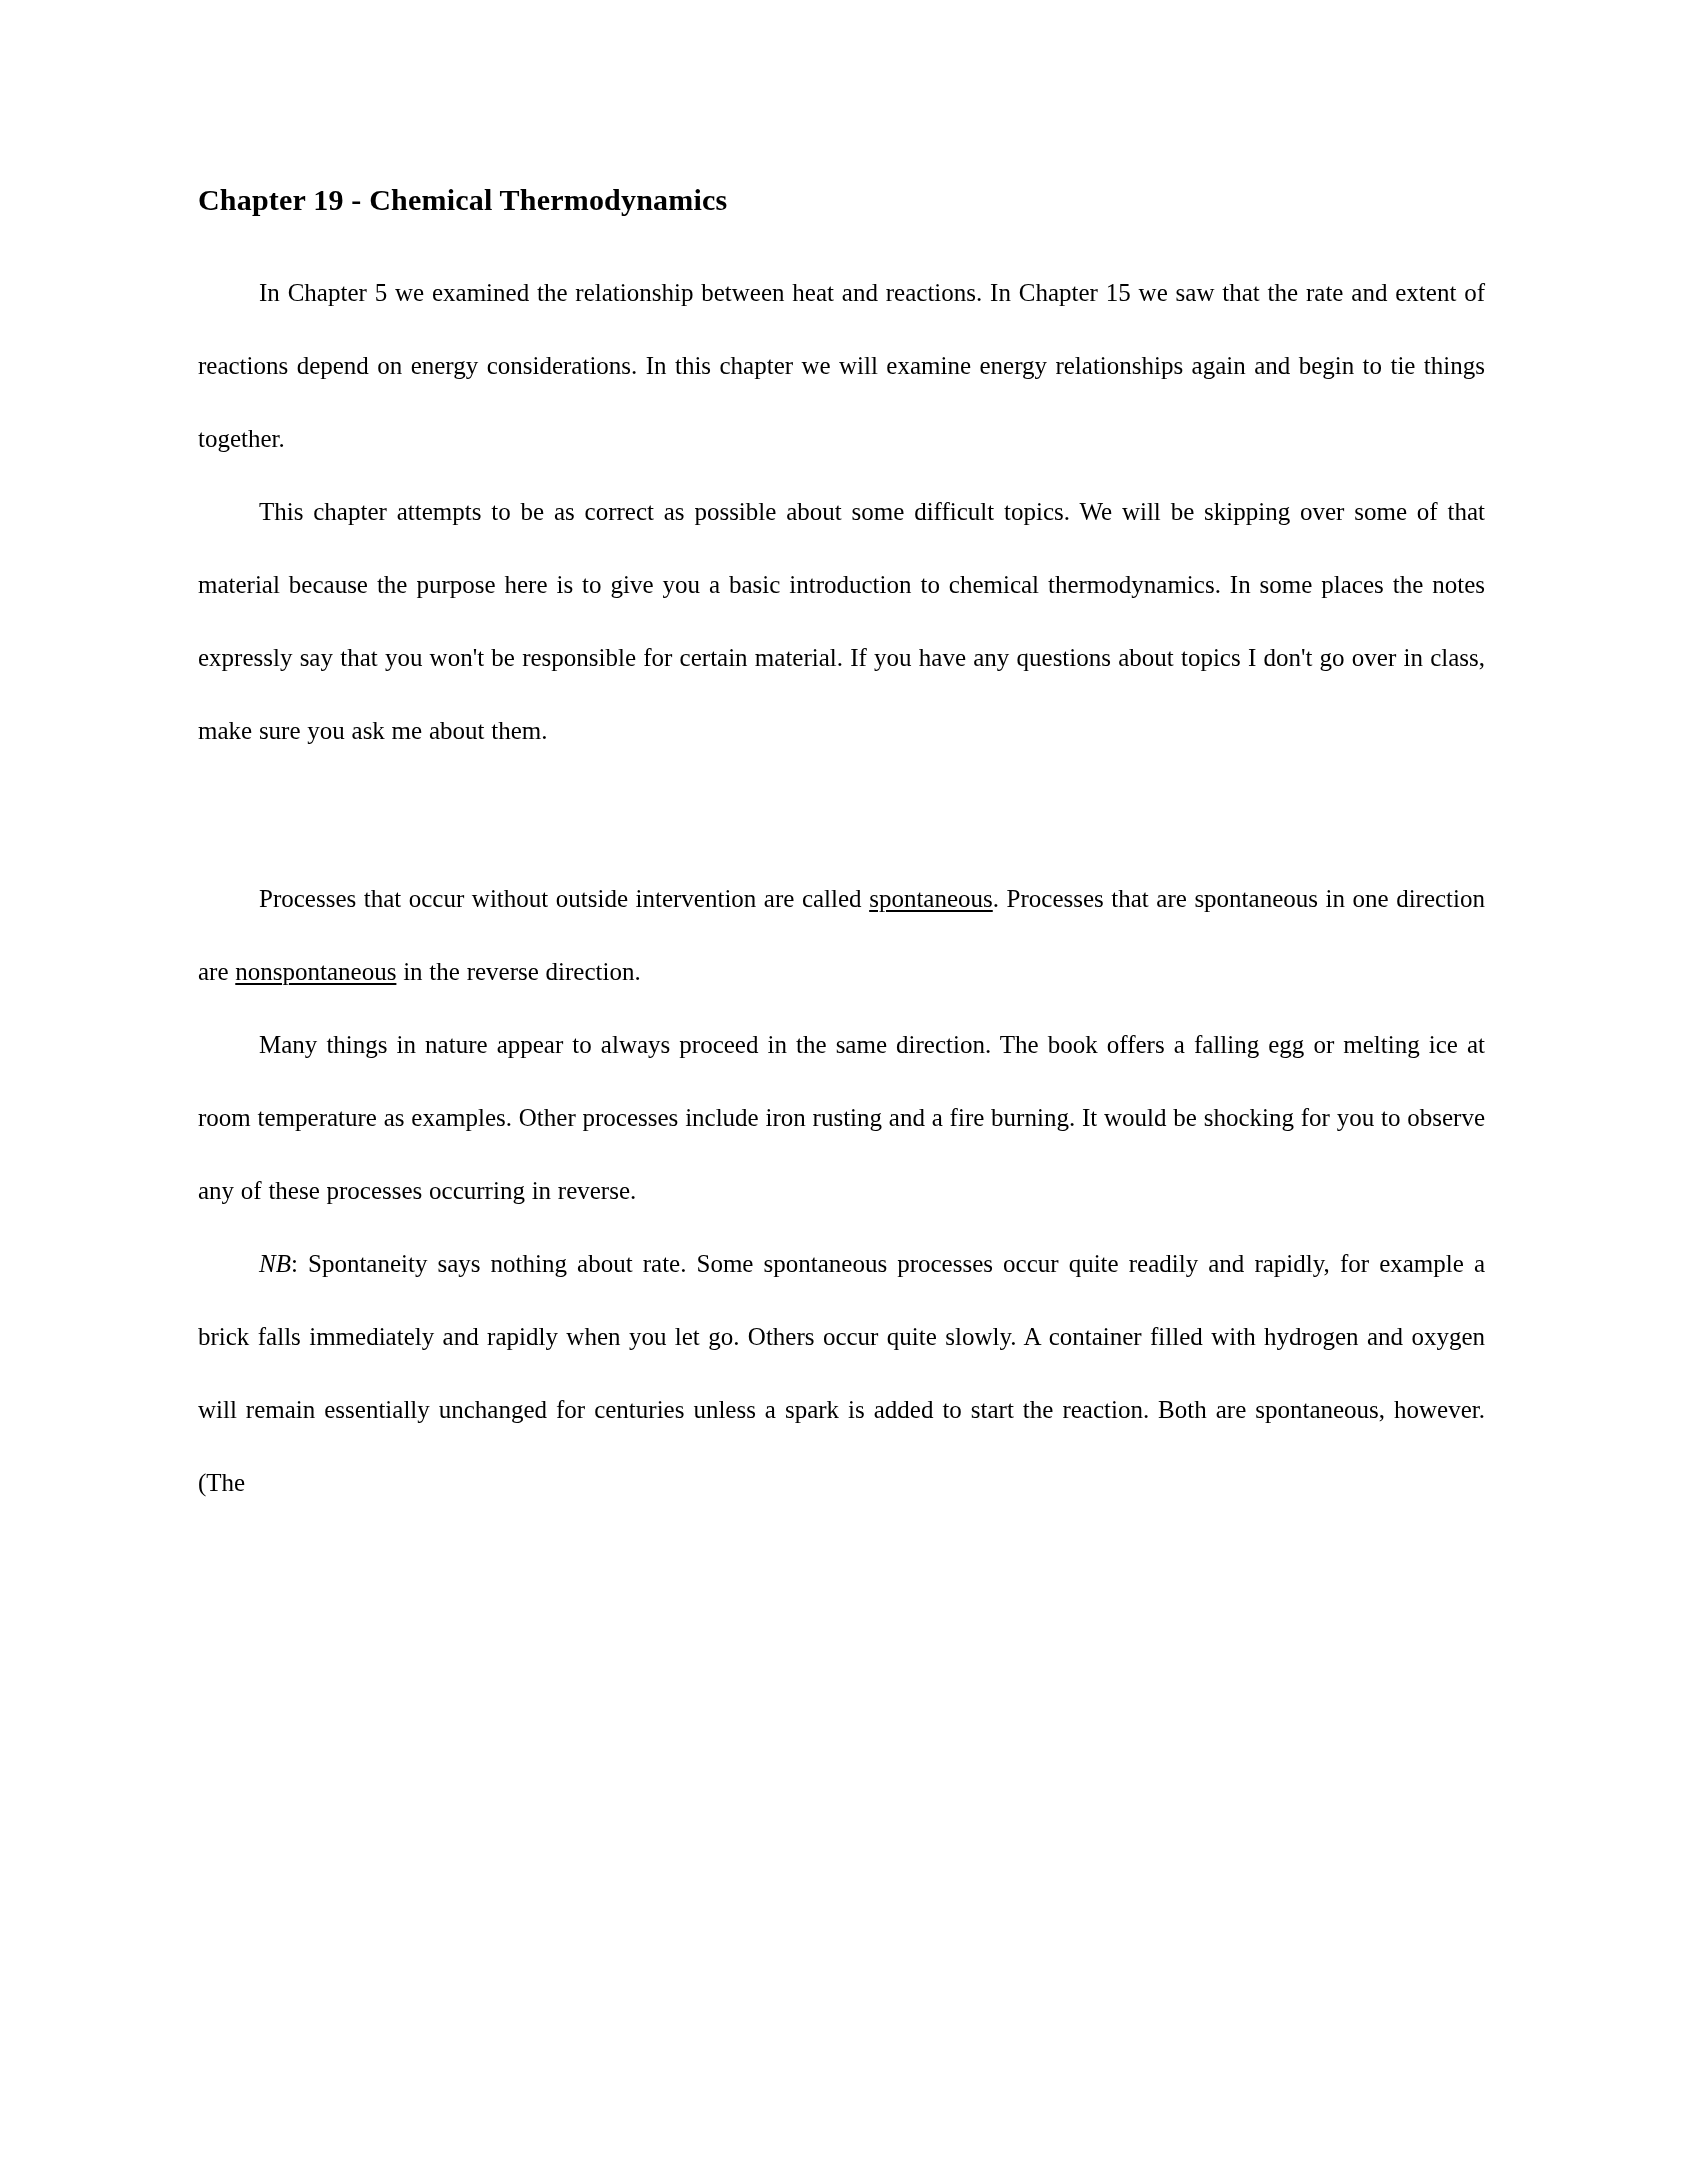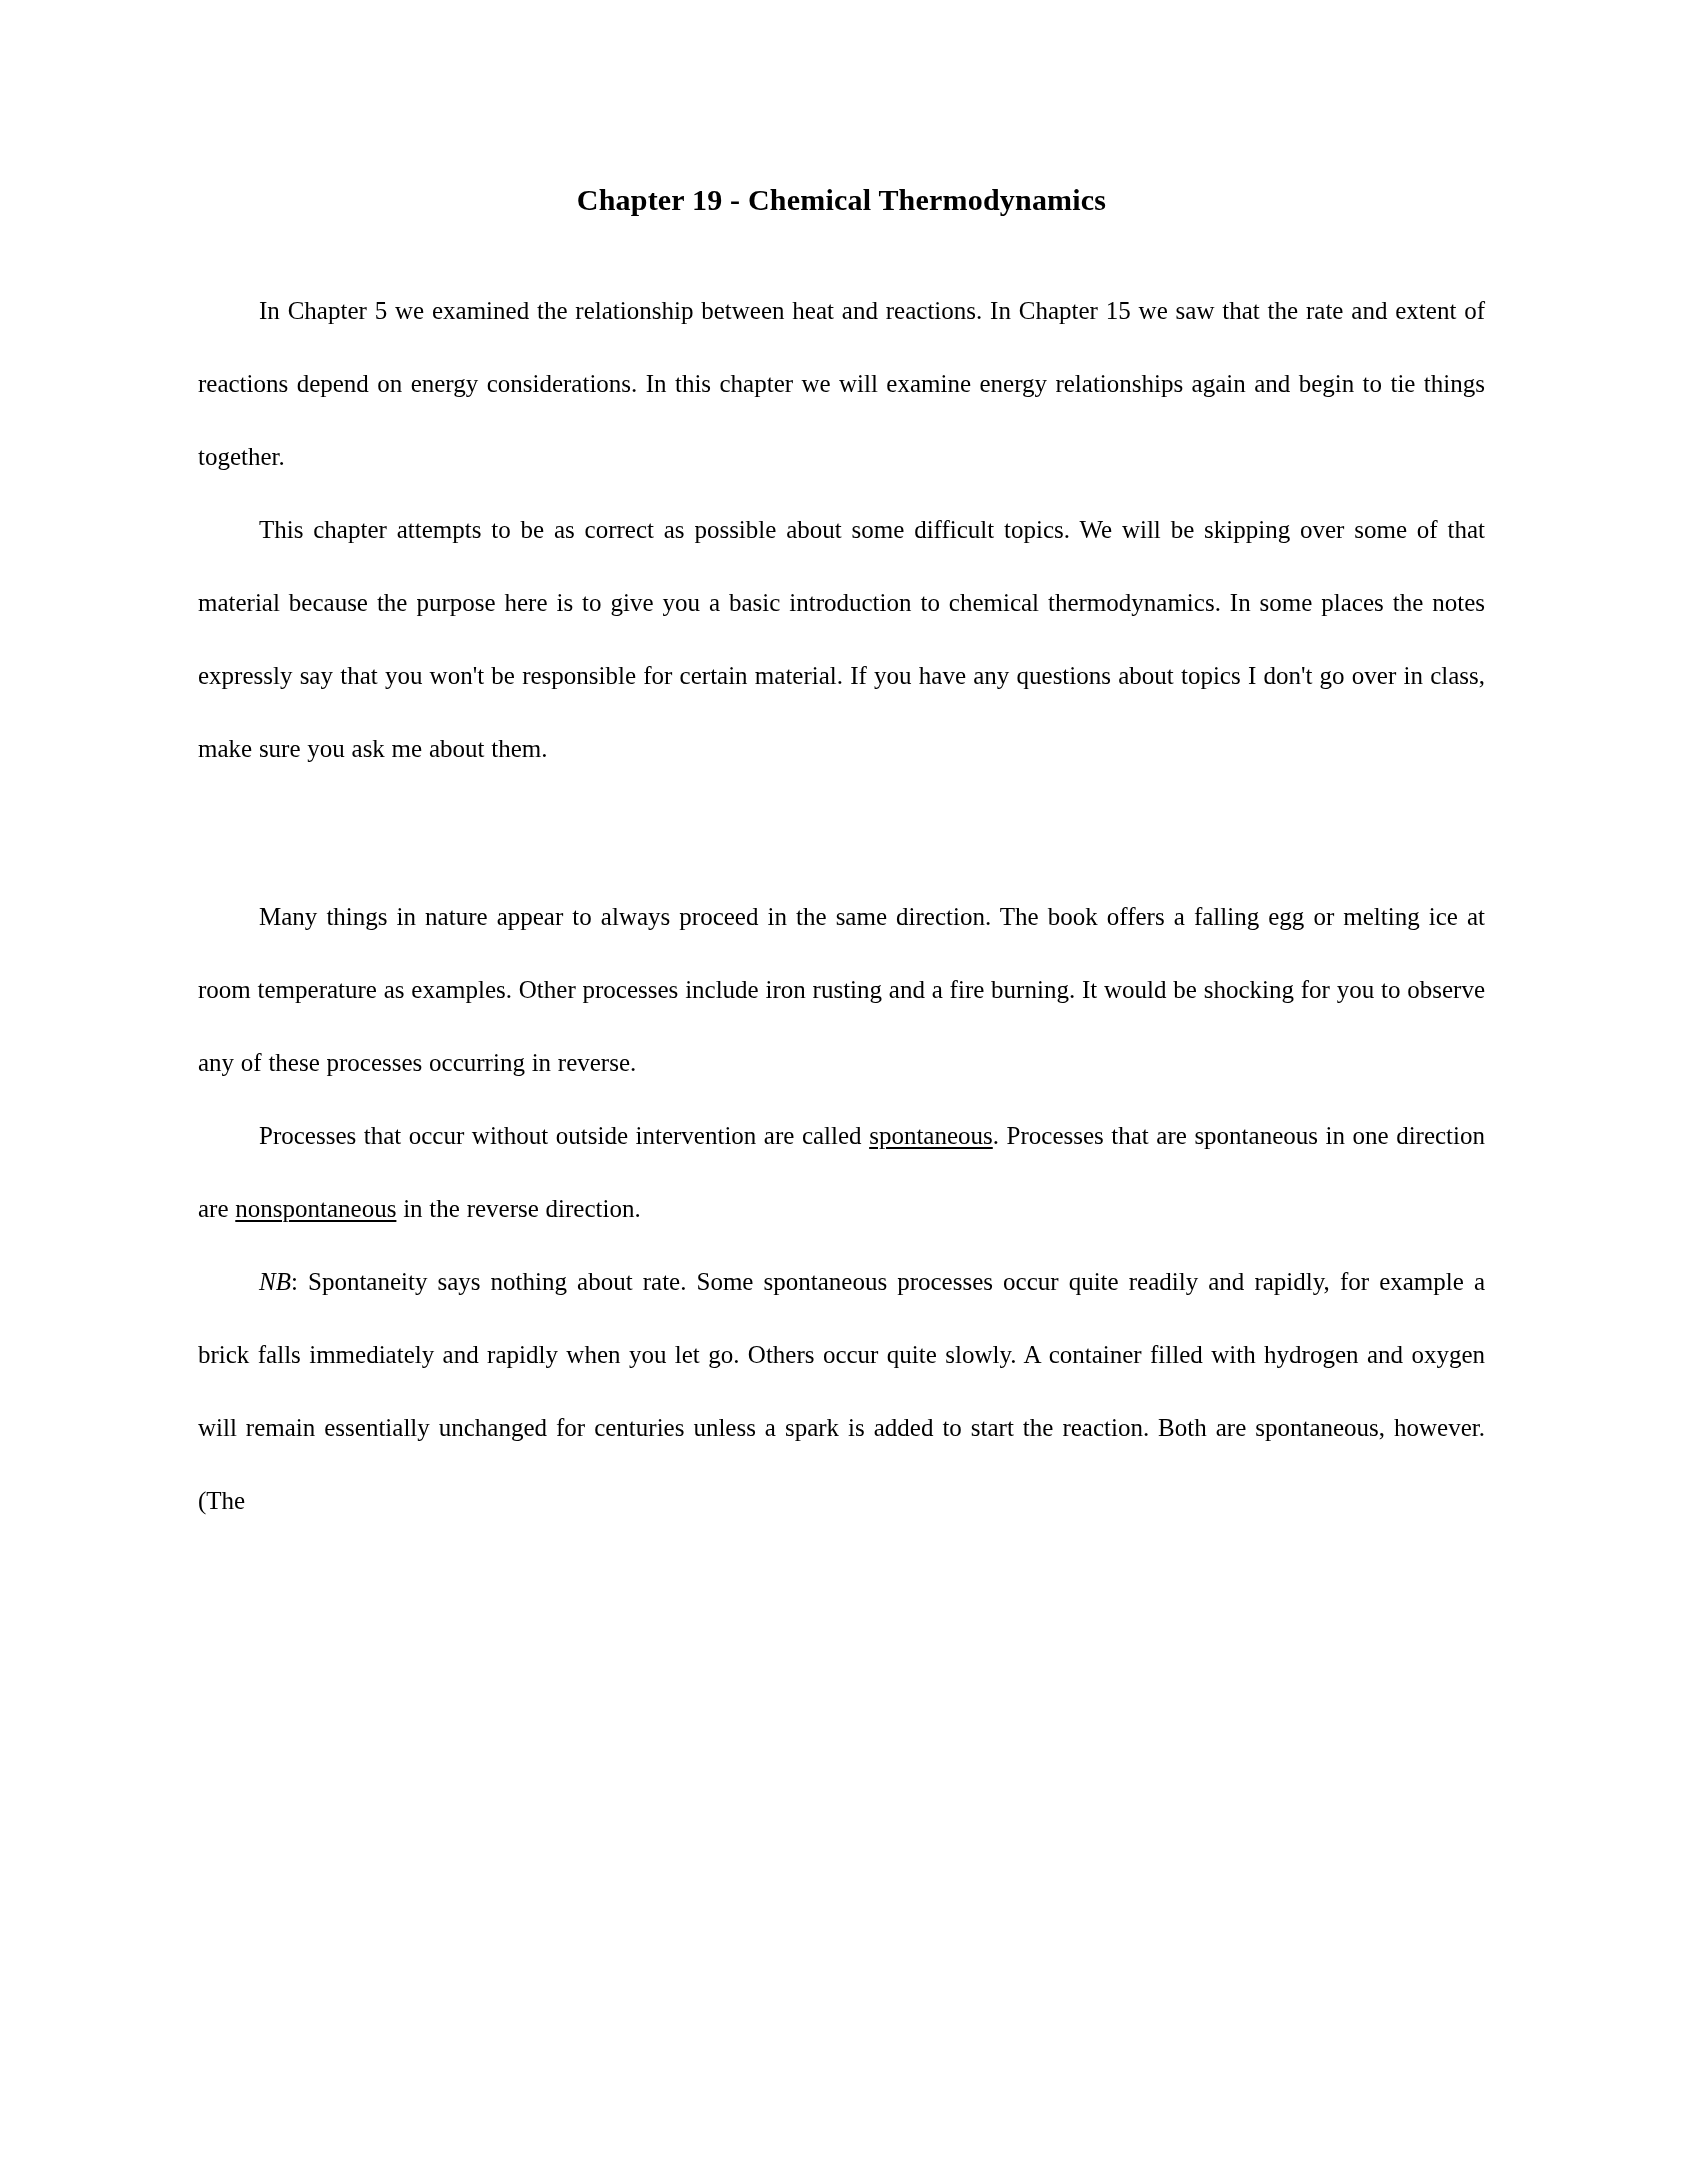--- a/index.html
+++ b/index.html
@@ -23,23 +23,23 @@
   .content {
     position: absolute;
     left: 198px;
     top: 183px;
     width: 1287px;
   }
 
   .doc-title {
     font-size: 30px;
     font-weight: bold;
-    text-align: center;
+    text-align: left;
     line-height: 1.15;
-    margin: 0 0 56px 0;
+    margin: 0 0 38px 0;
     letter-spacing: 0.2px;
   }
 
   p.body-par {
     font-size: 25px;
     line-height: 73px;
     text-align: justify;
     text-justify: inter-word;
     margin: 0 0 0 0;
     text-indent: 61px;
@@ -86,21 +86,21 @@
     <h1 class="doc-title">Chapter 19 - Chemical Thermodynamics</h1>
 
     <p class="body-par">In Chapter 5 we examined the relationship between heat and reactions.  In Chapter 15 we saw that the rate and extent of reactions depend on energy considerations.  In this chapter we will examine energy relationships again and begin to tie things together.</p>
 
 
     <p class="body-par">This chapter attempts to be as correct as possible about some difficult topics.  We will be skipping over some of that material because the purpose here is to give you a basic introduction to chemical thermodynamics.   In some places the notes expressly say that you won't be responsible for certain material.  If you have any questions about topics I don't go over in class, make sure you ask me about them.</p>
 
     <div class="section-gap"></div>
 
 
+    <p class="body-par"><span>Processes that occur without outside intervention are called </span><span class="u">spontaneous</span><span>.  Processes that are spontaneous in one direction are </span><span class="u">nonspontaneous</span><span> in the reverse direction.</span></p>
+
     <p class="body-par">Many things in nature appear to always proceed in the same direction.  The book offers a falling egg or melting ice at room temperature as examples.  Other processes include iron rusting and a fire burning.  It would be shocking for you to observe any of these processes occurring in reverse.</p>
-
-    <p class="body-par"><span>Processes that occur without outside intervention are called </span><span class="u">spontaneous</span><span>.  Processes that are spontaneous in one direction are </span><span class="u">nonspontaneous</span><span> in the reverse direction.</span></p>
 
     <p class="body-par"><span class="it">NB</span><span>:  Spontaneity says nothing about rate.  Some spontaneous processes occur quite readily and rapidly, for example a brick falls immediately and rapidly when you let go.  Others occur quite slowly.  A container filled with hydrogen and oxygen will remain essentially unchanged for centuries unless a spark is added to start the reaction.  Both are spontaneous, however.  (The</span></p>
 
   </div>
 </div>
 
 
 </body></html>

